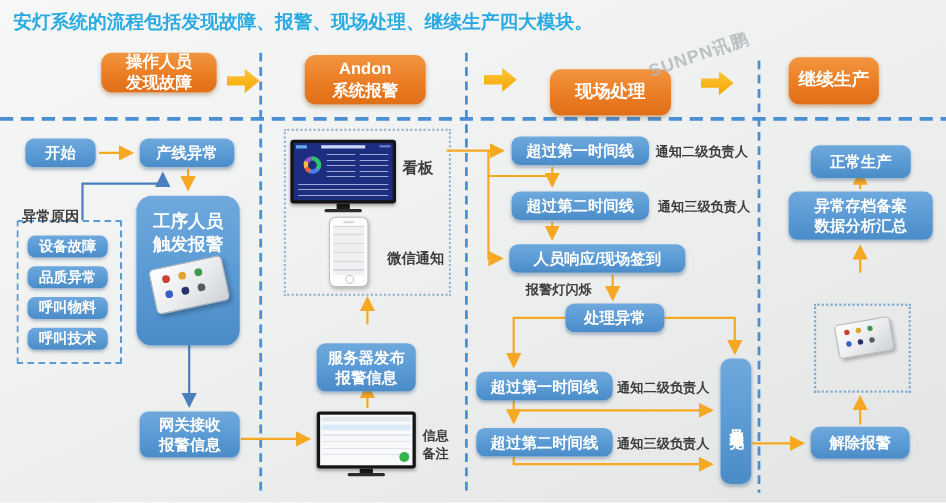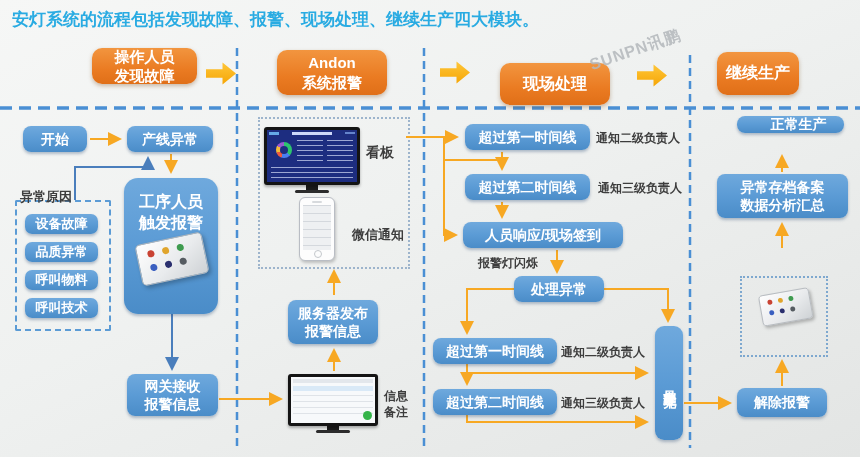--- a/index.html
+++ b/index.html
@@ -163,21 +163,21 @@
     <div class="stand"></div>
       <div class="tvbase"></div>
   </div>
   <div class="note" style="left:366px;top:143px;font-size:14px;">看板</div>
   <div class="phone">
     <div class="pspk"></div>
       <div class="pscr"></div>
       <div class="pbtn"></div>
   </div>
   <div class="note" style="left:352px;top:227px;font-size:13px;">微信通知</div>
-  <div class="node" style="left:288px;top:300px;width:90px;height:44px;">服务器发布
+  <div class="node" style="left:288px;top:312px;width:90px;height:44px;">服务器发布
 报警信息</div>
   <div class="tv" style="left:288px;top:374px;">
     <div class="frame" style="width:90px;height:52px;">
       <div class="scr white">
         <div class="m-top"></div>
           <div class="m-row"></div>
           <div class="m-lines"></div>
           <div class="ok"></div>
       </div>
     </div>
@@ -193,21 +193,21 @@
   <div class="note" style="left:598px;top:181px;">通知三级负责人</div>
   <div class="node" style="left:463px;top:222px;width:160px;height:26px;">人员响应/现场签到</div>
   <div class="note" style="left:478px;top:256px;">报警灯闪烁</div>
   <div class="node" style="left:514px;top:276px;width:90px;height:26px;">处理异常</div>
   <div class="node" style="left:433px;top:338px;width:124px;height:26px;">超过第一时间线</div>
   <div class="note" style="left:561px;top:345px;">通知二级负责人</div>
   <div class="node" style="left:433px;top:389px;width:124px;height:26px;">超过第二时间线</div>
   <div class="note" style="left:561px;top:396px;">通知三级负责人</div>
   <div class="node vert" style="left:655px;top:326px;width:28px;height:106px;">异常处理完毕</div>
 
-  <div class="node" style="left:737px;top:116px;width:91px;height:17px;padding-left:16px;">正常生产</div>
+  <div class="node" style="left:737px;top:132px;width:91px;height:30px;">正常生产</div>
   <div class="node" style="left:717px;top:174px;width:131px;height:44px;">异常存档备案
 数据分析汇总</div>
   <div class="dotbox" style="left:740px;top:276px;width:84px;height:77px;border-color:#7ea8cf;"></div>
   <div class="andon" style="left:758px;top:296px;transform:rotate(-10deg) scale(0.82);transform-origin:top left;">
     <div class="abody" style="width:60px;height:36px;">
       <div class="adot" style="left:9px;top:6px;width:6px;height:6px;background:#c94333;"></div>
       <div class="adot" style="left:22px;top:6px;width:6px;height:6px;background:#e0a52c;"></div>
       <div class="adot" style="left:35px;top:6px;width:6px;height:6px;background:#3e9b4f;"></div>
       <div class="adot" style="left:9px;top:19px;width:6px;height:6px;background:#3a5fc0;"></div>
       <div class="adot" style="left:22px;top:19px;width:6px;height:6px;background:#2a2f6e;"></div>

